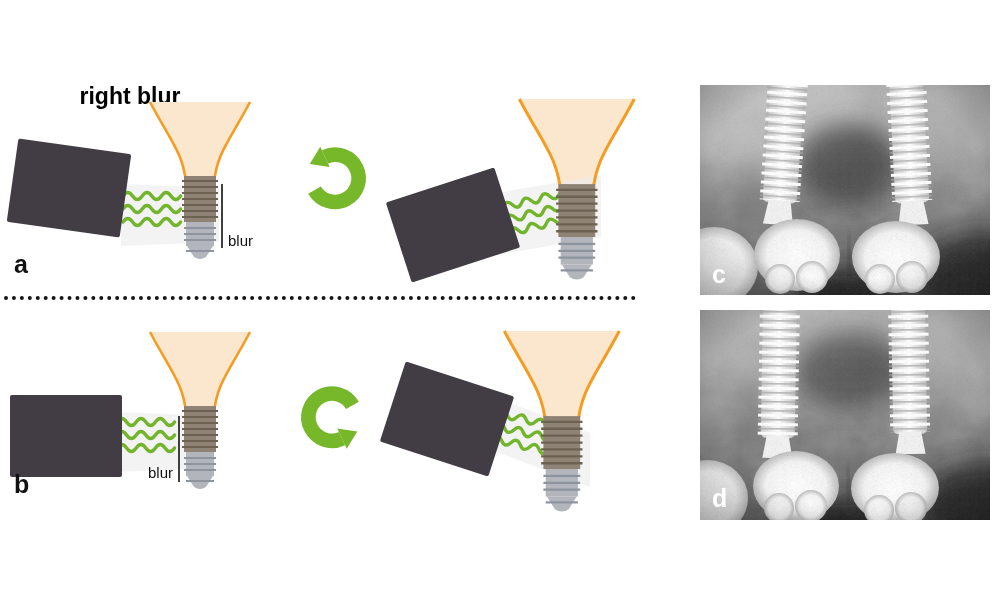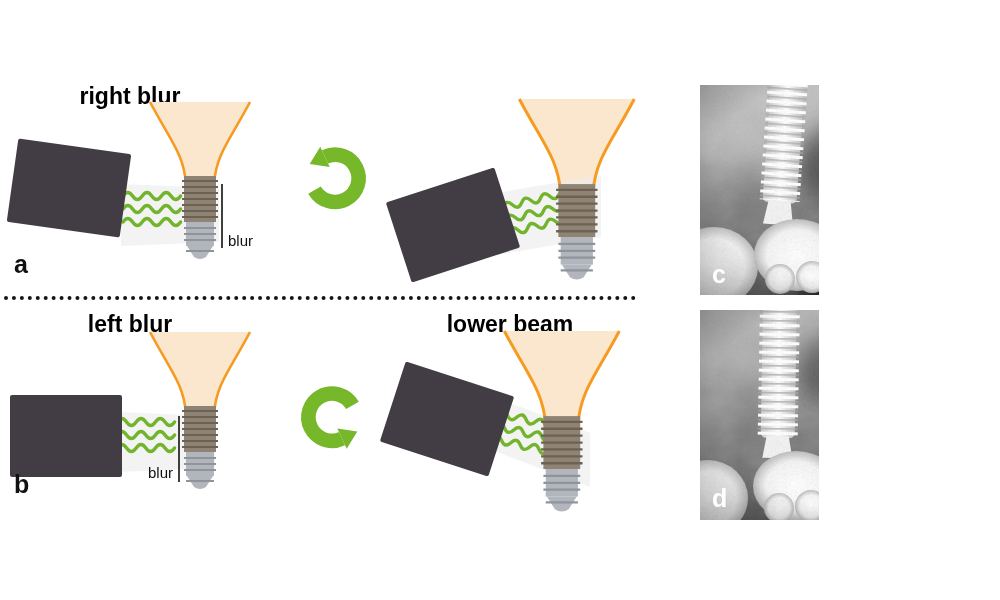--- a/index.html
+++ b/index.html
@@ -1,16 +1,16 @@
 <!DOCTYPE html>
 <html><head>
 <meta charset="utf-8">
 <style>
   html,body{margin:0;padding:0;background:#fff;}
-  #fig{position:relative;width:819px;height:600px;background:#fff;overflow:hidden;
+  #fig{position:relative;width:1000px;height:600px;background:#fff;overflow:hidden;
        font-family:"Liberation Sans",sans-serif;}
   #fig svg{position:absolute;}
   .ptitle{position:absolute;text-align:center;font-size:23px;font-weight:700;color:#000;}
   .letter{position:absolute;font-size:25px;font-weight:700;line-height:1;}
   .letter.dark{color:#111;}
   .letter.light{color:#fff;}
   .divider{position:absolute;height:0;border-top:4px dotted #161616;}
   .beamband{fill:#ececec;opacity:0.62;}
   .blurlabel{font-size:15px;fill:#111;font-family:"Liberation Sans",sans-serif;}
 </style>
@@ -97,22 +97,20 @@
         <feTurbulence type="fractalNoise" baseFrequency="0.028 0.035" numOctaves="3" seed="7"></feTurbulence>
         <feColorMatrix type="saturate" values="0"></feColorMatrix>
         <feComponentTransfer>
             <feFuncA type="linear" slope="0.6" intercept="0"></feFuncA>
           </feComponentTransfer>
       </filter>
     </defs>
   </svg>
 
   <div class="ptitle" style="left:30px;top:83px;width:200px;">right blur</div>
-  <div class="ptitle" style="left:30px;top:311px;width:200px;">left blur</div>
-  <div class="ptitle" style="left:410px;top:311px;width:200px;">lower beam</div>
 
   <svg style="left:5px;top:100px;" width="260" height="175" viewBox="0 0 260 175">
     <use href="#socket-fill" transform="translate(143,2)"></use>
     <polygon class="beamband" points="116,84 214,88 214,142 116,146"></polygon>
     <use href="#wavy3" transform="translate(118,96)"></use>
     <use href="#socket-outline" transform="translate(143,2)"></use>
     <rect x="7" y="46" width="114" height="84" rx="2" transform="rotate(8 64 88)" fill="#423d45"></rect>
     <use href="#implant" transform="translate(143,2)"></use>
     <line x1="217" y1="84" x2="217" y2="148" stroke="#111" stroke-width="1.6"></line>
     <text class="blurlabel" x="223" y="146">blur</text>

